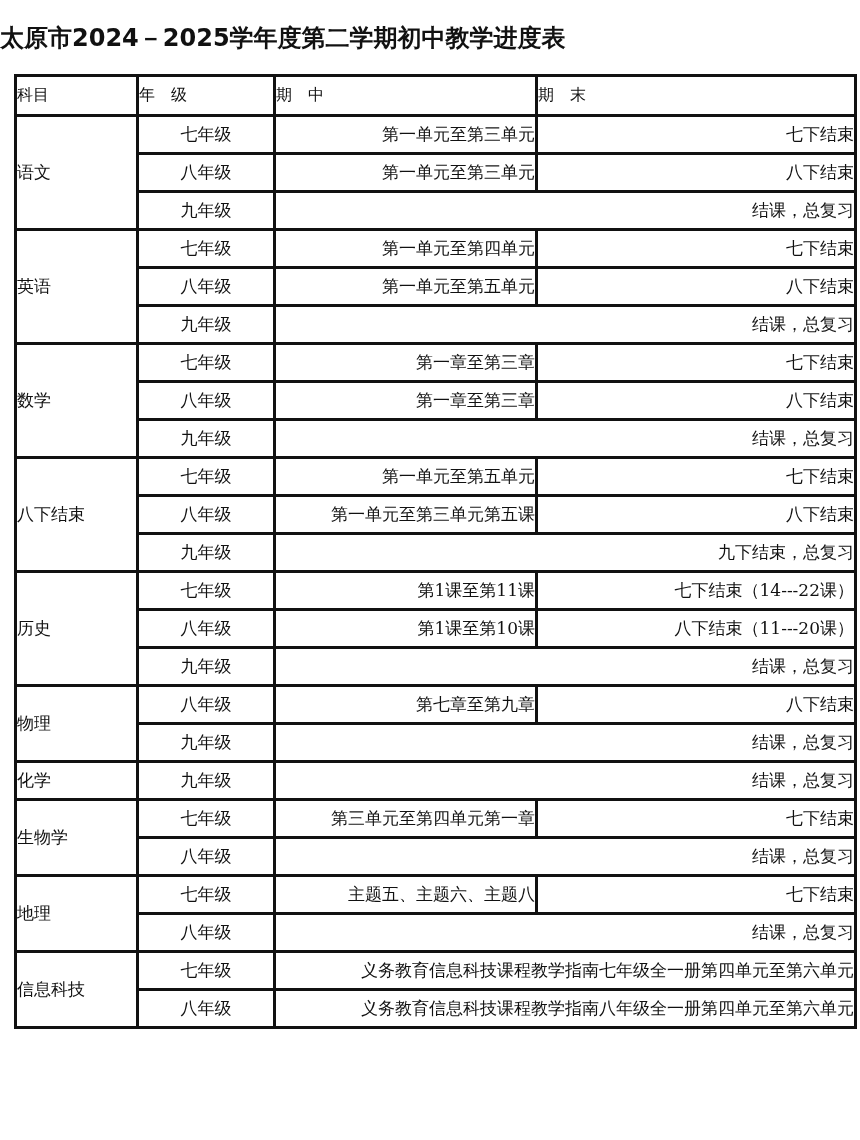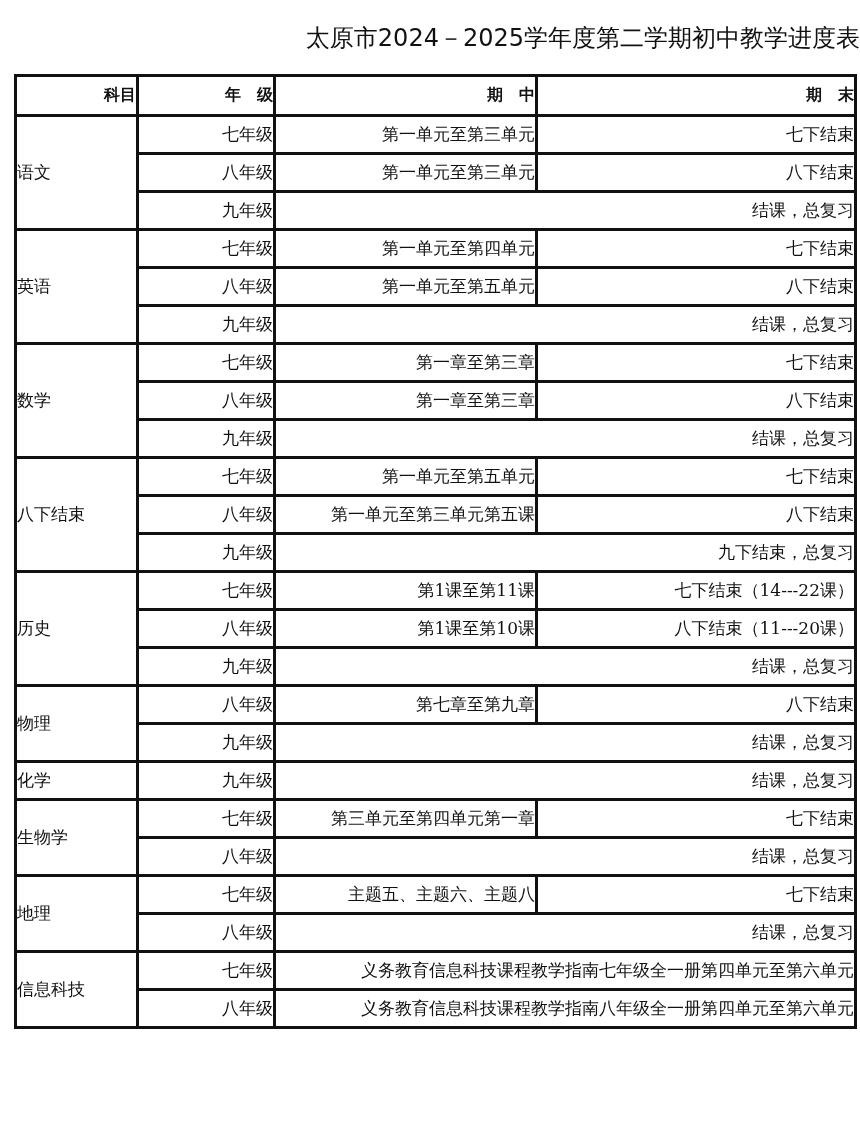--- a/index.html
+++ b/index.html
@@ -1,22 +1,22 @@
 <!DOCTYPE html>
 <html><head>
 <meta charset="utf-8">
 <style>
   html, body { margin:0; padding:0; background:#ffffff; }
   body { width:860px; height:1140px; overflow:hidden; position:relative; font-family:"DejaVu Serif","Liberation Serif",serif; color:#111; }
-  .title { position:absolute; left:0; top:22px; width:860px; text-align:right; font-family:"DejaVu Sans","Liberation Sans",sans-serif; font-weight:normal; font-size:24px; letter-spacing:0px; color:#111; }
+  .title { position:absolute; left:0; top:22px; width:860px; text-align:left; font-family:"DejaVu Sans","Liberation Sans",sans-serif; font-weight:bold; font-size:24px; letter-spacing:0px; color:#111; }
   table.sched { position:absolute; left:14px; top:74px; width:840px; border-collapse:collapse; table-layout:fixed; }
   table.sched td, table.sched th { border:3px solid #111; padding:0; font-size:17px; height:35px; }
-  table.sched th { font-family:"DejaVu Sans","Liberation Sans",sans-serif; font-weight:bold; font-size:16px; height:37px; text-align:right; }
+  table.sched th { font-family:"DejaVu Sans","Liberation Sans",sans-serif; font-weight:normal; font-size:16px; height:37px; text-align:left; }
   td.subj { text-align:left; font-size:17px; }
-  td.grade { text-align:right; font-size:17px; }
+  td.grade { text-align:center; font-size:17px; }
   td.content { text-align:right; padding-left:4px; white-space:nowrap; overflow:hidden; font-size:17px; }
   td.tall { height:52px; }
   col.c1 { width:122px; } col.c2 { width:137px; } col.c3 { width:262px; } col.c4 { width:319px; }
 </style>
 </head>
 <body>
 
 <div class="title">太原市2024－2025学年度第二学期初中教学进度表</div>
 
 <table class="sched">

